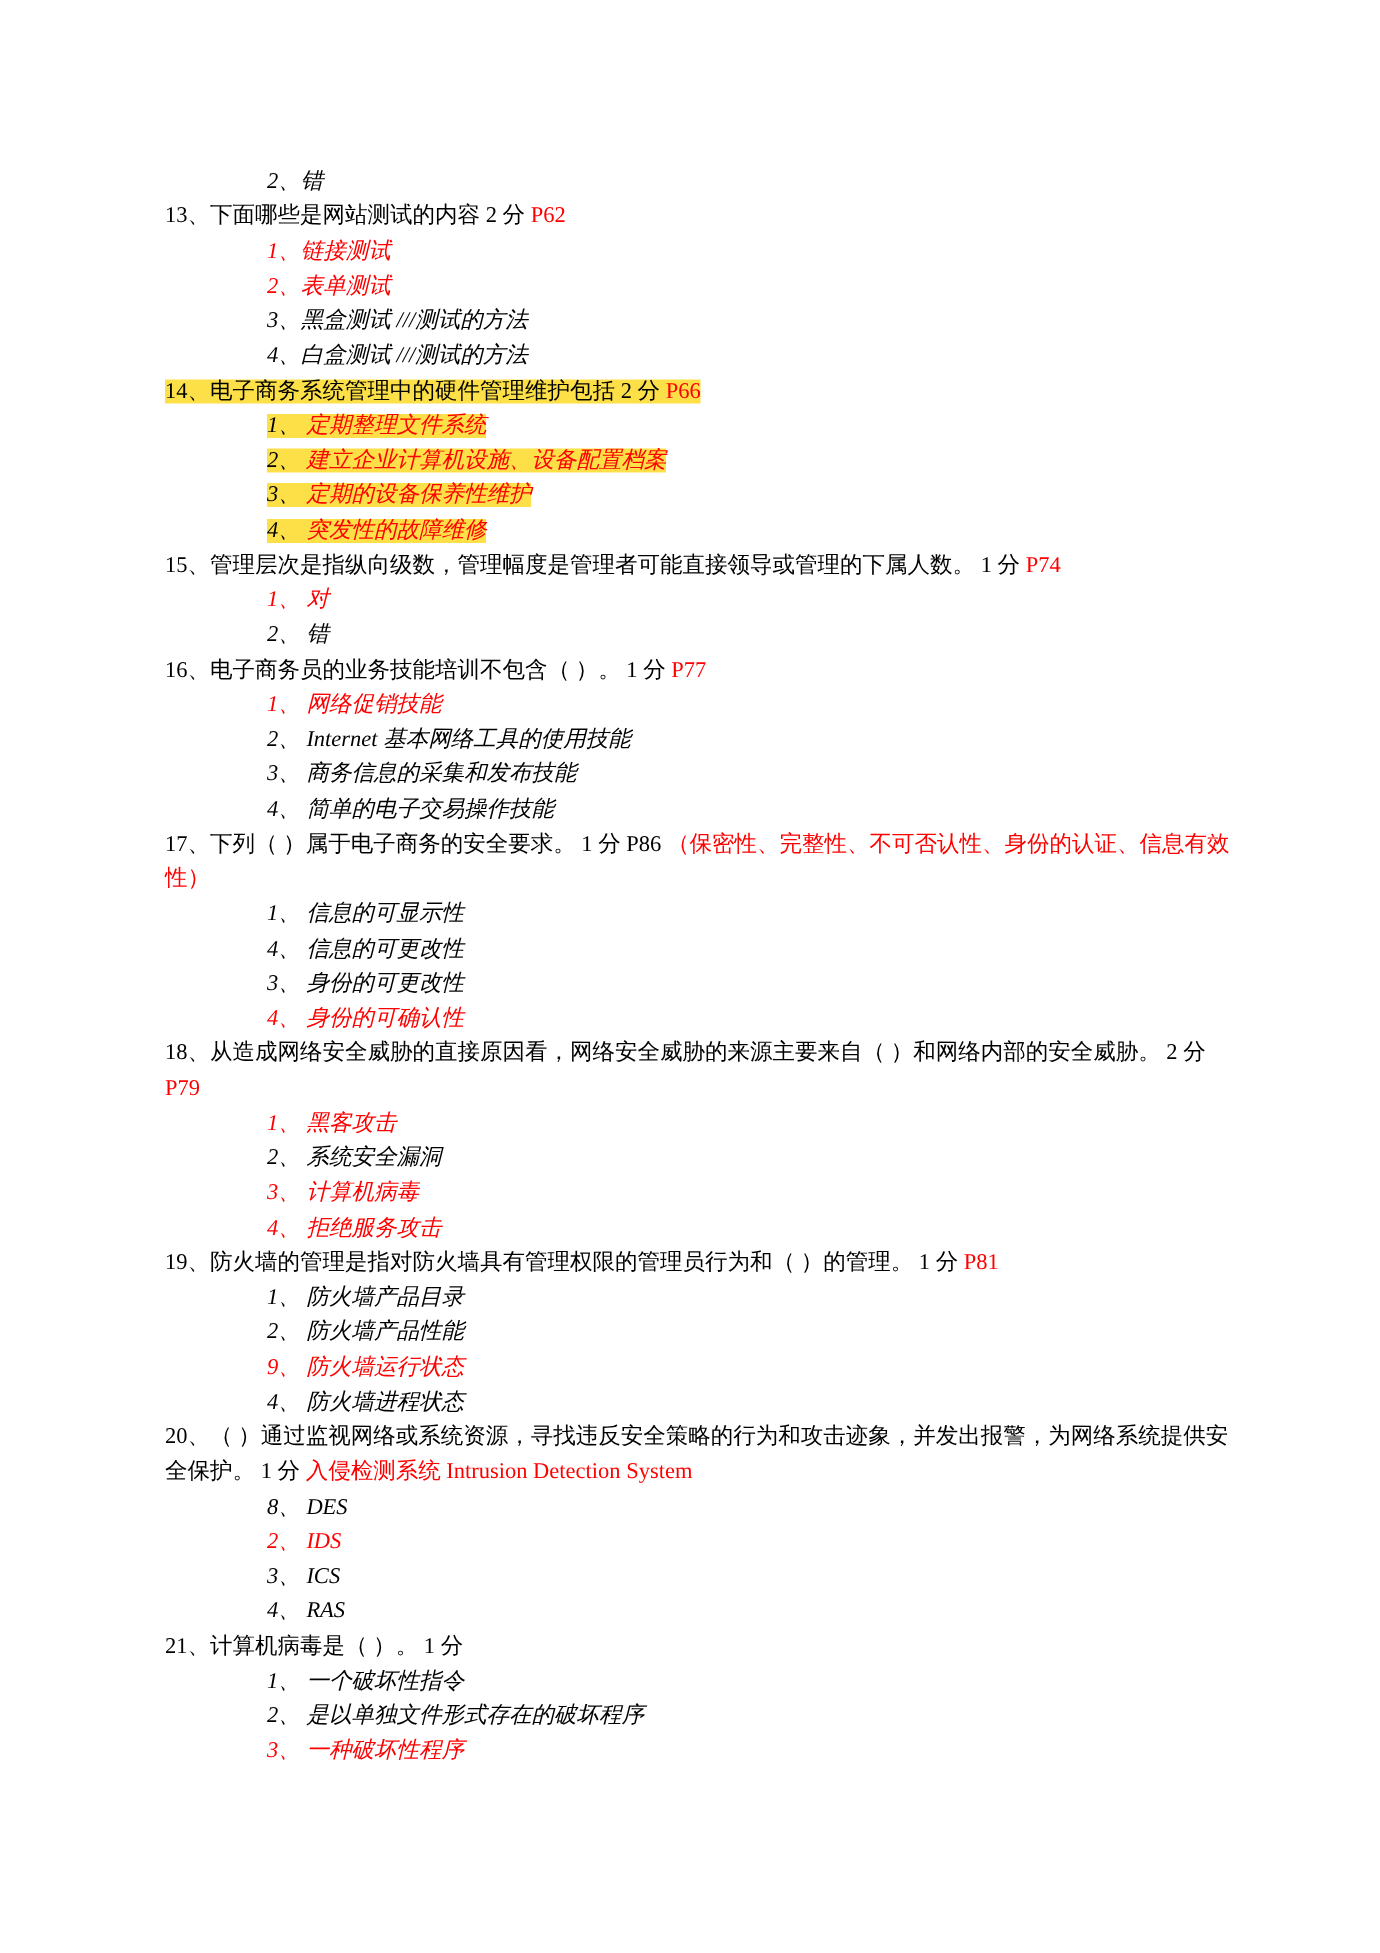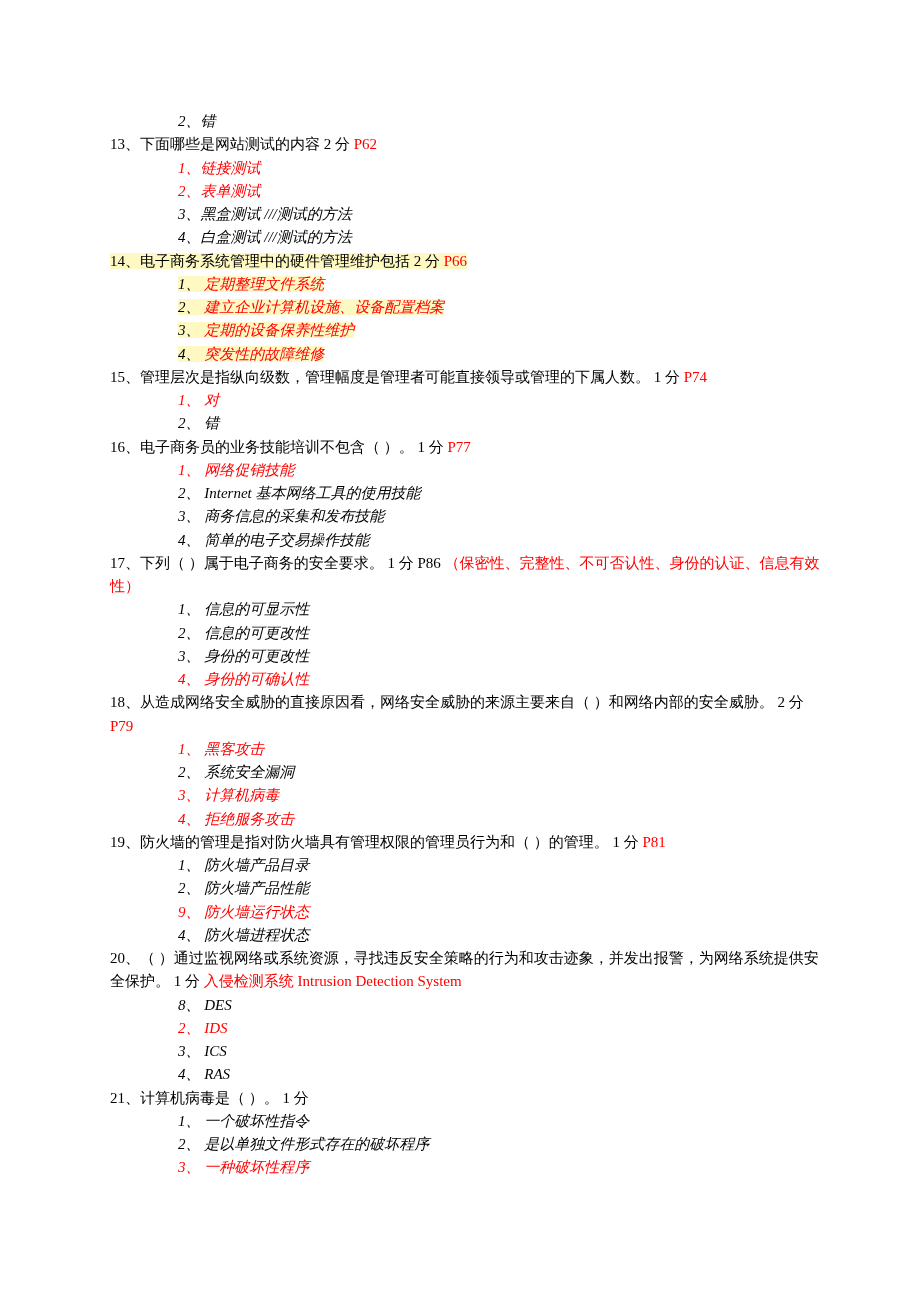--- a/index.html
+++ b/index.html
@@ -11,21 +11,21 @@
     margin: 0;
     padding: 110px 100px 60px 110px;
     width: 920px;
     box-sizing: border-box;
   }
   .opt-indent {
     padding-left: 68px;
     font-style: italic;
   }
   .red { color: #ff0000; }
-  .hl { background: #fef9c3; }
+  .hl { background: #fde047; }
   .q-line { margin: 0; }
   .opt { margin: 0; }
 </style>
 </head>
 <body>
 
 <p class="opt opt-indent">2、错</p>
 
 <p class="q-line">
   <span>13、下面哪些是网站测试的内容  2 分  </span><span class="red">P62</span>
@@ -54,21 +54,21 @@
 </p>
 <p class="opt opt-indent red">1、 网络促销技能</p>
 <p class="opt opt-indent">2、 Internet 基本网络工具的使用技能</p>
 <p class="opt opt-indent">3、 商务信息的采集和发布技能</p>
 <p class="opt opt-indent">4、 简单的电子交易操作技能</p>
 
 <p class="q-line">
   <span>17、下列（ ）属于电子商务的安全要求。 1 分 P86 </span><span class="red">（保密性、完整性、不可否认性、身份的认证、信息有效性）</span>
 </p>
 <p class="opt opt-indent">1、 信息的可显示性</p>
-<p class="opt opt-indent">2、 信息的可更改性</p>
+<p class="opt opt-indent">4、 信息的可更改性</p>
 <p class="opt opt-indent">3、 身份的可更改性</p>
 <p class="opt opt-indent red">4、 身份的可确认性</p>
 
 <p class="q-line">
   <span>18、从造成网络安全威胁的直接原因看，网络安全威胁的来源主要来自（ ）和网络内部的安全威胁。 2 分  </span><span class="red">P79</span>
 </p>
 <p class="opt opt-indent red">1、 黑客攻击</p>
 <p class="opt opt-indent">2、 系统安全漏洞</p>
 <p class="opt opt-indent red">3、 计算机病毒</p>
 <p class="opt opt-indent red">4、 拒绝服务攻击</p>

